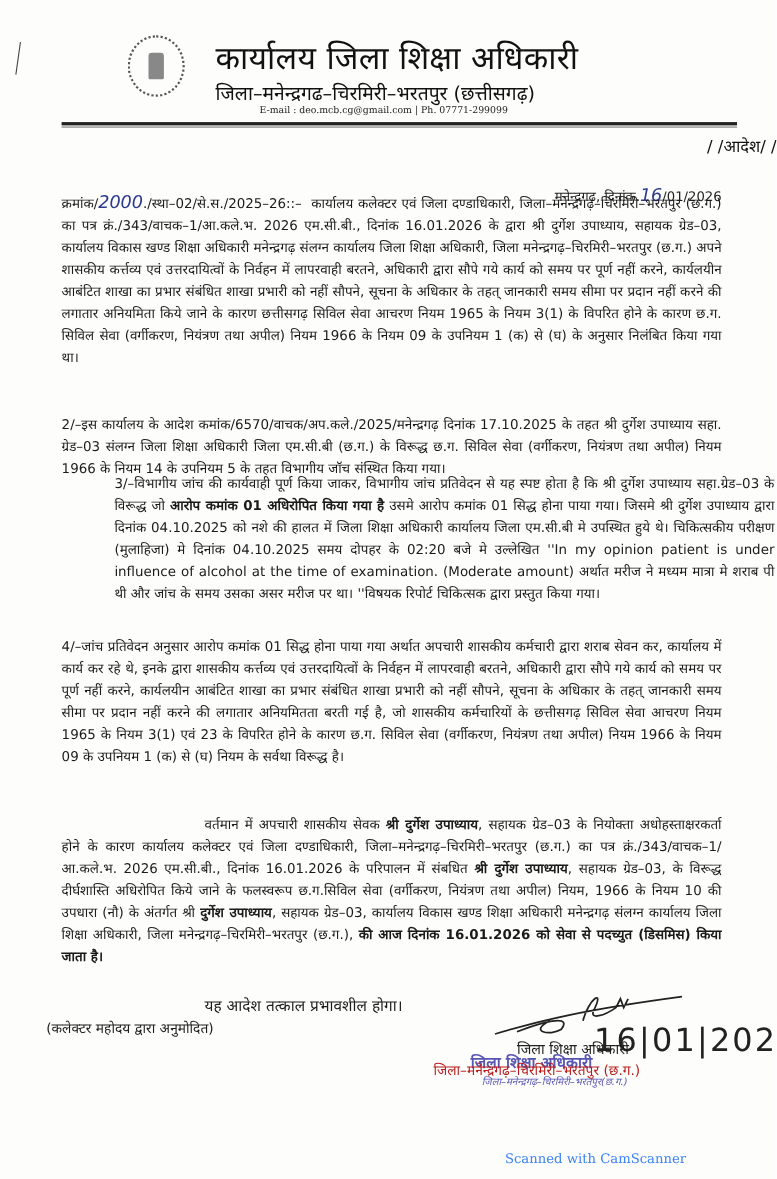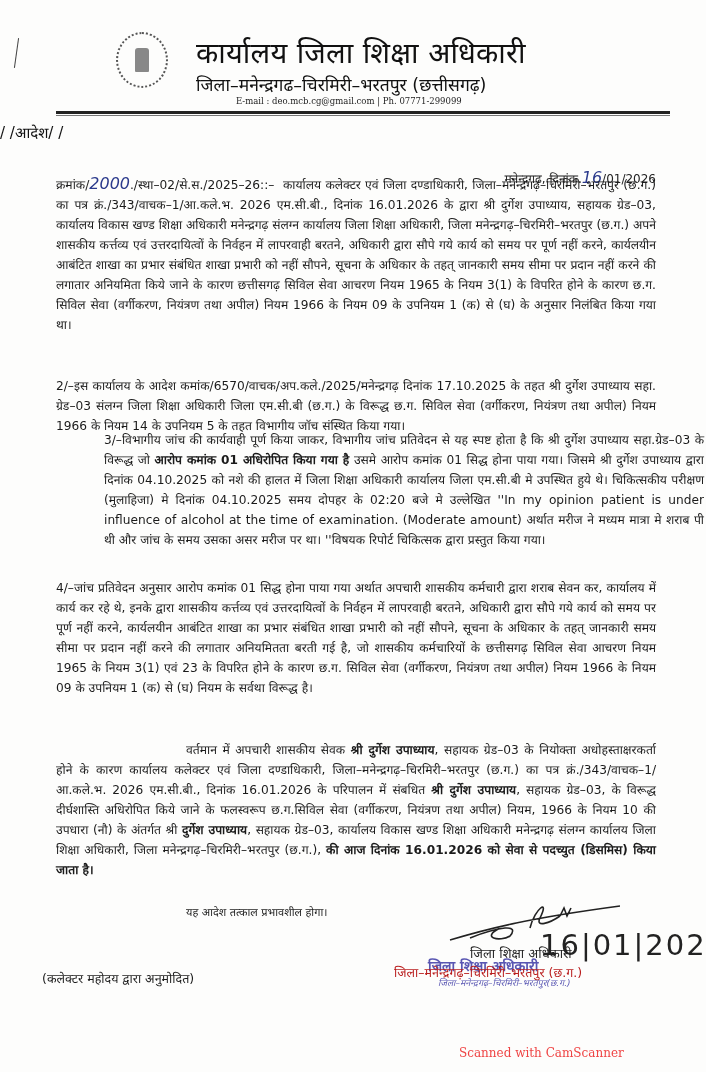--- a/index.html
+++ b/index.html
@@ -6,39 +6,39 @@
   body{width:706px;height:1072px;position:relative;overflow:hidden;font-family:"DejaVu Sans",sans-serif;color:#1c1c1c;}
   .page{position:absolute;left:0;top:0;width:706px;height:1072px;background:#fdfdfc;}
   .margin-mark{position:absolute;left:16px;top:38px;width:1px;height:30px;background:#444;transform:rotate(8deg);}
   .emblem{position:absolute;left:116px;top:32px;width:52px;height:56px;border:2px dotted #555;border-radius:50%;box-sizing:border-box;display:flex;align-items:center;justify-content:center;}
   .emblem-inner{width:14px;height:24px;background:#888;border-radius:3px 3px 1px 1px;}
   .h-title{position:absolute;left:196px;top:32px;font-size:29px;font-family:"DejaVu Sans",sans-serif;color:#111;white-space:nowrap;letter-spacing:0.2px;}
   .h-sub{position:absolute;left:196px;top:72px;font-size:17.5px;color:#111;white-space:nowrap;}
   .h-contact{position:absolute;left:236px;top:96px;font-size:8.5px;font-family:"DejaVu Serif",serif;color:#222;white-space:nowrap;}
   .rule{position:absolute;left:56px;top:111px;width:614px;height:3px;background:#222;}
   .rule2{position:absolute;left:56px;top:115px;width:614px;height:1px;background:#777;}
-  .order-heading{position:absolute;left:0;width:706px;top:122px;text-align:left;font-size:15px;color:#111;}
+  .order-heading{position:absolute;left:0;width:706px;top:122px;text-align:right;font-size:15px;color:#111;}
   .date-line{position:absolute;right:50px;top:152px;font-size:12px;color:#222;margin-top:16px;}
   .hand{font-family:"DejaVu Sans",sans-serif;color:#2b3a8c;font-size:16px;font-style:italic;}
   .body-text{position:absolute;left:56px;width:600px;font-size:12.2px;line-height:20px;color:#1a1a1a;text-align:justify;}
   .body-text b{font-weight:bold;}
   .p1{top:174px;}
   .p2{top:376px;}
   .p3{top:430px;margin-left:48px;}
   .p4{top:578px;}
   .p5{top:740px;text-indent:130px;}
-  .effective{position:absolute;left:186px;top:904px;font-size:11px;}
-  .approved{position:absolute;left:42px;top:926px;font-size:12.5px;margin-top:44px;}
+  .effective{position:absolute;left:186px;top:904px;font-size:14px;}
+  .approved{position:absolute;left:42px;top:926px;font-size:12.5px;}
   .signature{position:absolute;left:440px;top:898px;width:190px;height:50px;}
   .sig-date{position:absolute;left:540px;top:928px;font-size:29px;font-family:"DejaVu Sans",sans-serif;color:#222;letter-spacing:2px;}
   .sig-title{position:absolute;left:470px;top:944px;font-size:13px;color:#222;}
   .sig-district{position:absolute;left:394px;top:964px;font-size:12.5px;color:#b91c1c;}
   .stamp{position:absolute;left:428px;top:956px;color:#3d3aa6;font-weight:bold;font-size:14px;opacity:0.85;}
   .stamp-sub{position:absolute;left:438px;top:976px;color:#3d3aa6;font-size:9px;opacity:0.85;font-style:italic;}
-  .scanner{position:absolute;left:459px;top:1046px;font-size:12px;font-family:"DejaVu Serif",serif;color:#ef4444;}
+  .scanner{position:absolute;left:459px;top:1046px;font-size:12px;font-family:"DejaVu Serif",serif;color:#3b82f6;}
 </style>
 </head>
 <body>
 
 <div class="page">
   <div class="margin-mark"></div>
 
   <div class="emblem">
     <div class="emblem-inner"></div>
   </div>

